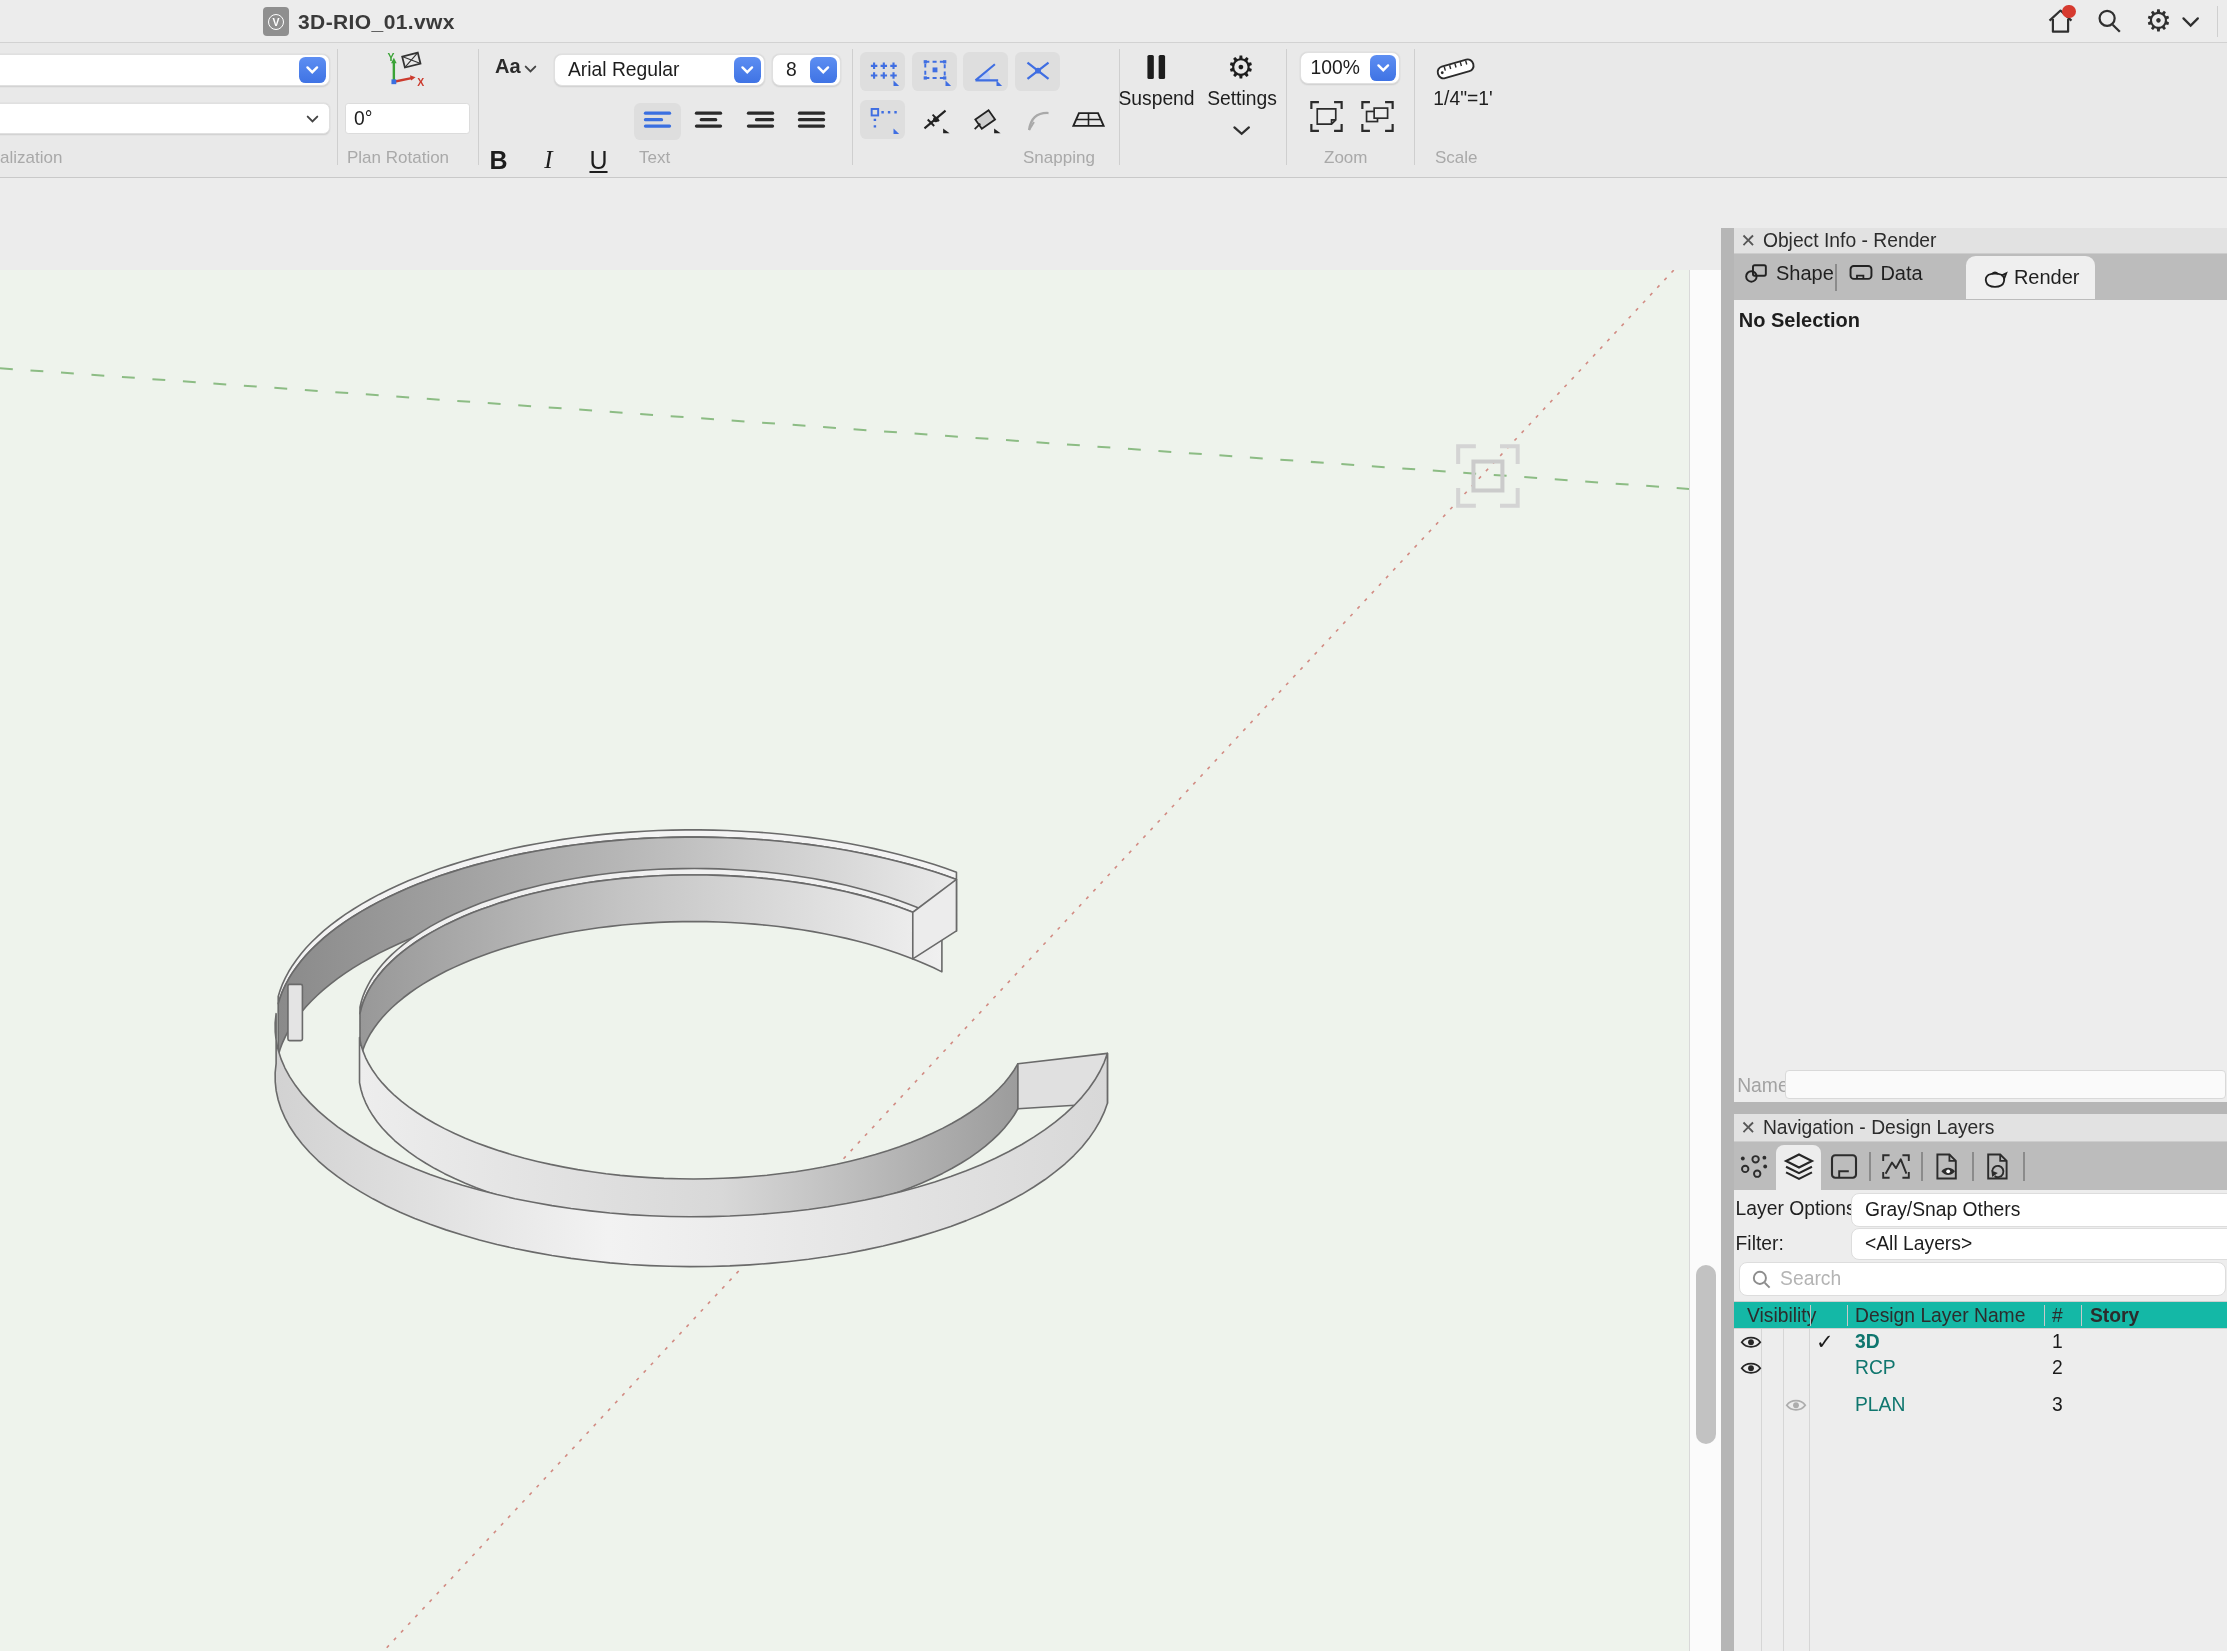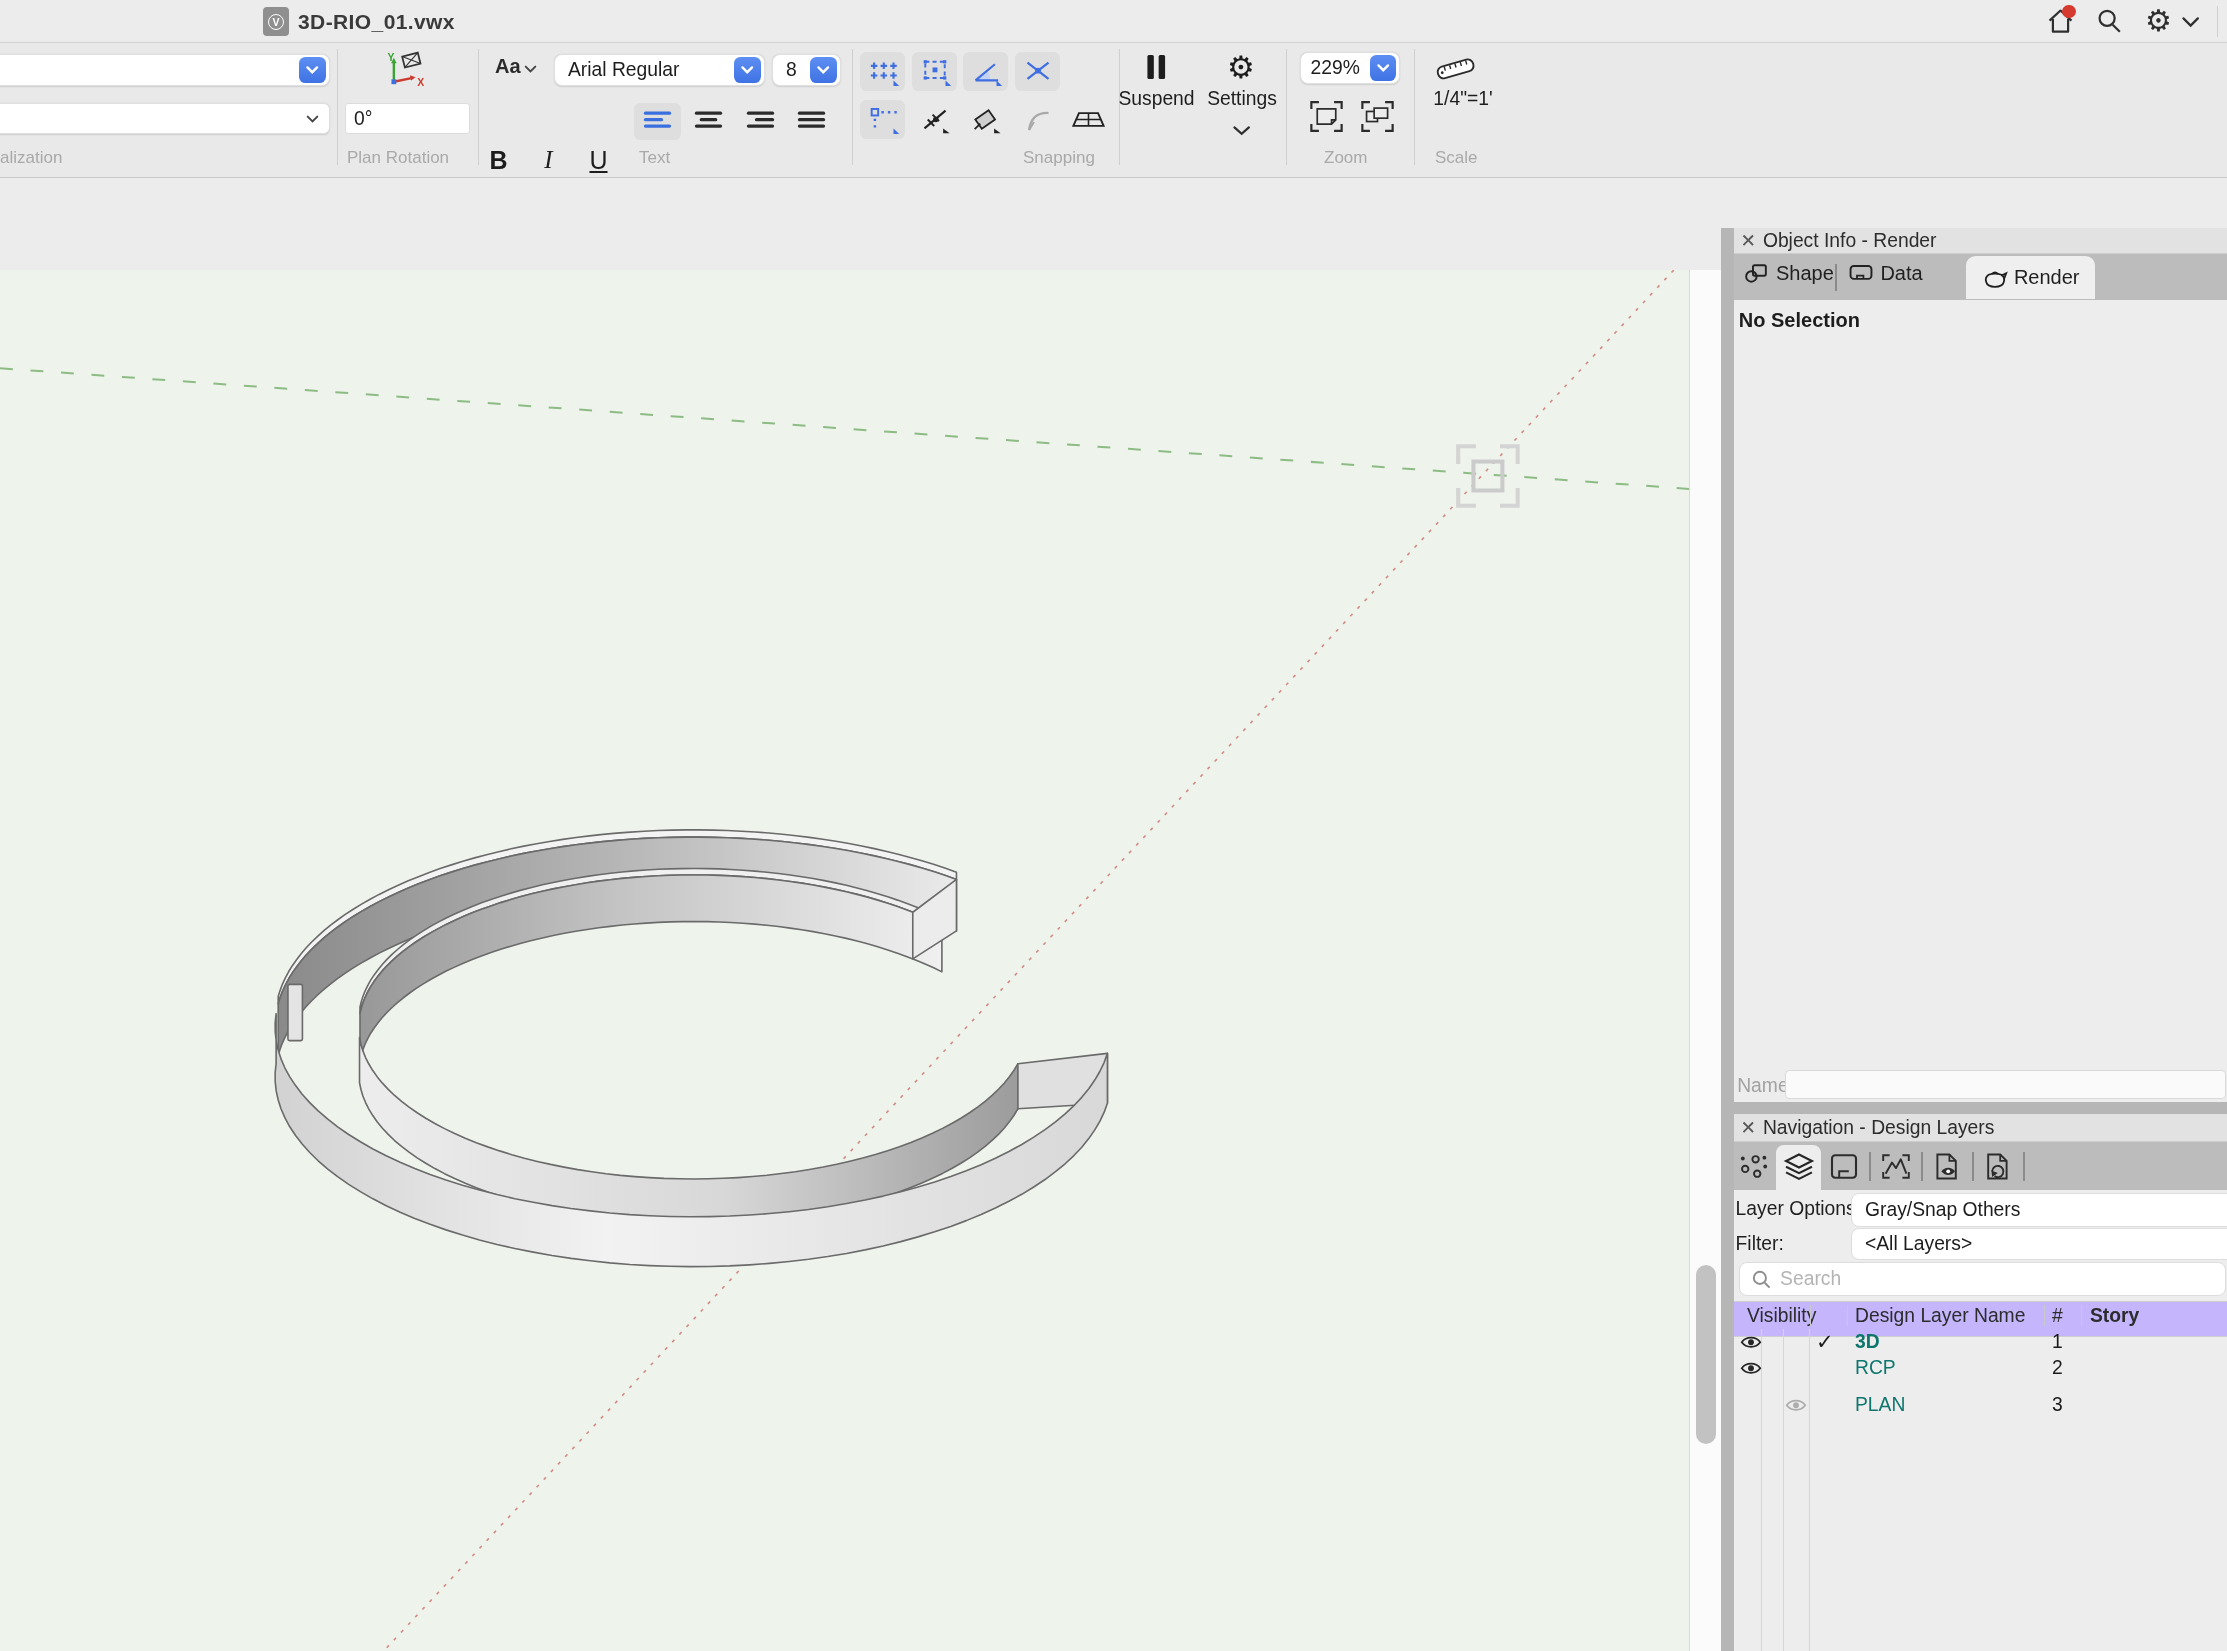--- a/index.html
+++ b/index.html
@@ -77,21 +77,21 @@
   .nav-ic-active { position:absolute; left:42px; top:3.2px; width:45px; height:45px; background:#ededed;
                    border-radius:8px 8px 0 0; display:flex; align-items:center; justify-content:center; }
   .nav-icdiv { position:absolute; top:9.6px; width:1.6px; height:29px; background:#8b8b8b; }
   .opt-label { position:absolute; font-size:19.3px; color:#1f1f1f; }
   .opt-combo { position:absolute; left:117px; width:391px; background:#fff; border:0.8px solid #dddddd;
                border-radius:8px; font-size:19.3px; color:#1d1d1d; display:flex; align-items:center; padding-left:13px; }
   .searchbox { position:absolute; left:4.8px; top:1034px; width:487px; height:34px; background:#fff;
                border:0.8px solid #dddddd; border-radius:8px; display:flex; align-items:center; }
   .searchbox input { border:none; outline:none; font-size:19.3px; color:#444; flex:1; background:transparent; }
   .searchbox input::placeholder { color:#b4b4b4; }
-  .lt-header { position:absolute; left:0; top:1073px; width:494px; height:36px; background:#c4b5fd;
+  .lt-header { position:absolute; left:0; top:1073px; width:494px; height:28px; background:#14b8a6;
                border-top:0.8px solid #cfcfcf; border-bottom:0.8px solid #cfcfcf; }
   .lt-header span { position:absolute; top:3.2px; font-size:19.3px; color:#2c2c2c; white-space:nowrap; }
   .lt-hsep { position:absolute; top:3.2px; width:0.8px; height:21px; background:#c9c9c9; }
   .lt-rows { position:absolute; left:0; top:1101px; width:494px; height:323px; }
   .lt-colline { position:absolute; top:0; width:0.8px; height:323px; background:#d6d6d6; }
   .layer-row { position:absolute; left:0; width:494px; height:25px; }
   .layer-row .eye { position:absolute; top:5.6px; color:#262626; }
   .layer-row .eye.gray { color:#adadad; }
   .layer-row .chk { position:absolute; left:82px; top:0px; font-size:21px; color:#1a1a1a; }
   .layer-row .lname { position:absolute; left:121px; top:1.6px; font-size:19.3px; color:#0f766e; }
@@ -297,21 +297,21 @@
     </svg>
     <div class="ttext" style="left:1118px; top:45px; width:77px; text-align:center;">Suspend</div>
     <div class="abs" style="left:1227px; top:6.4px; font-size:31px; color:#1d1d1d;">⚙</div>
     <div class="ttext" style="left:1205px; top:45px; width:74px; text-align:center;">Settings</div>
     <svg class="abs" style="left:1232px; top:82px;" width="19.3" height="11.3" viewBox="0 0 24 14">
       <path d="M3 3 L12 11 L21 3" stroke="#2f2f2f" stroke-width="2.8" fill="none" stroke-linecap="round"></path>
     </svg>
     <div class="vdiv" style="left:1286px;"></div>
 
     <div class="combo" style="left:1300px; top:8.8px; width:100px; height:32px;">
-      <div class="ctext" style="padding-left:9.6px;">229%</div>
+      <div class="ctext" style="padding-left:9.6px;">100%</div>
       <div class="btn-blue" style="width:26px;">
         <svg width="14.5" height="9.6" viewBox="0 0 18 12">
             <path d="M3 3 L9 9 L15 3" stroke="#fff" stroke-width="3" fill="none" stroke-linecap="round"></path>
           </svg>
       </div>
     </div>
     <svg class="abs" style="left:1308px; top:55px;" width="37" height="37" viewBox="0 0 44 44">
       <path d="M4 13 V5 H13 M31 5 H40 V13 M40 31 V39 H31 M13 39 H4 V31" stroke="#2b2b2b" stroke-width="2.6" fill="none"></path>
       <path d="M11 13 H33 V26 L28 31 H11 Z M28 31 V26 H33" fill="#ececec" stroke="#2b2b2b" stroke-width="2"></path>
     </svg>

